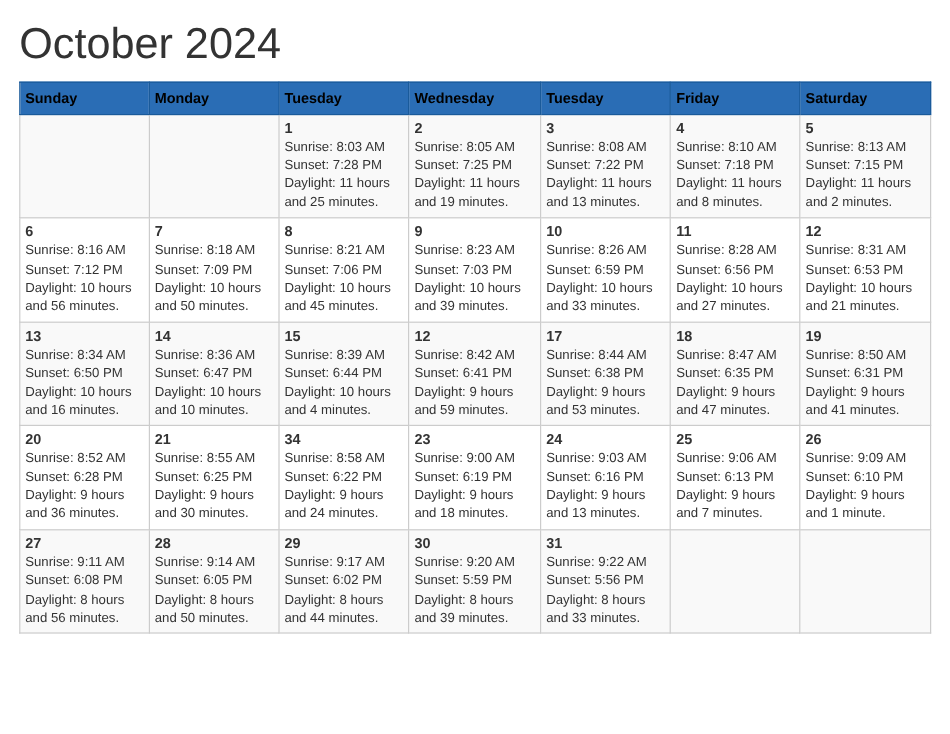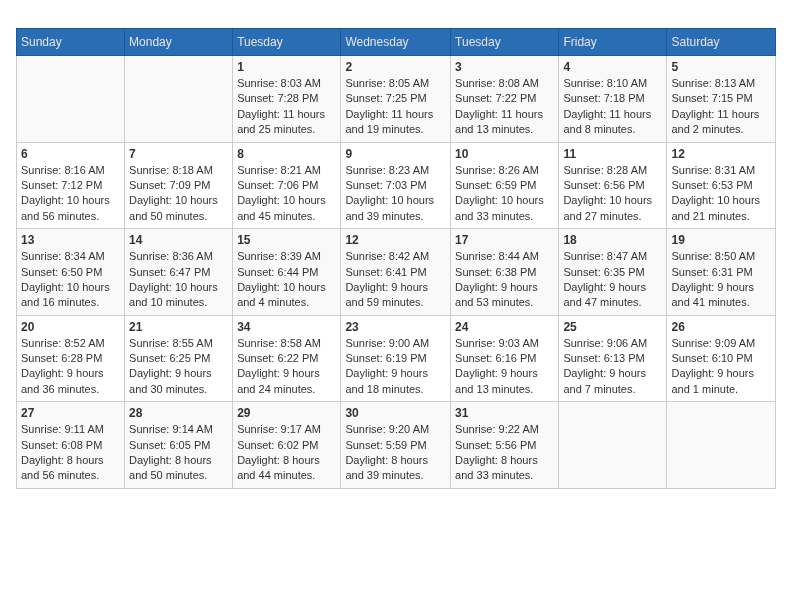--- a/index.html
+++ b/index.html
@@ -53,25 +53,25 @@
       font-size: 14px;
       color: #555;
     }
     table {
       width: 100%;
       border-collapse: collapse;
       font-size: 11px;
     }
     thead tr th {
       background: #2a6db5;
-      color: #e5e5e5;
+      color: #000000;
       padding: 6px 4px;
       text-align: left;
       font-size: 12px;
-      font-weight: normal;
+      font-weight: bold;
       border: 1px solid #1a5a9a;
     }
     tbody tr td {
       border: 1px solid #ccc;
       padding: 4px;
       vertical-align: top;
       width: 113px;
       min-height: 80px;
       background: #fff;
     }
@@ -92,20 +92,21 @@
     }
     td.empty {
       background: #f5f5f5;
     }
   </style>
 </head>
 <body>
 
 <div class="header-area">
   <div class="title-area">
+    <div class="cal-title">October 2024</div>
   </div>
 </div>
 
 <table>
   <thead>
     <tr>
     <th>Sunday</th>
         <th>Monday</th>
         <th>Tuesday</th>
         <th>Wednesday</th>

